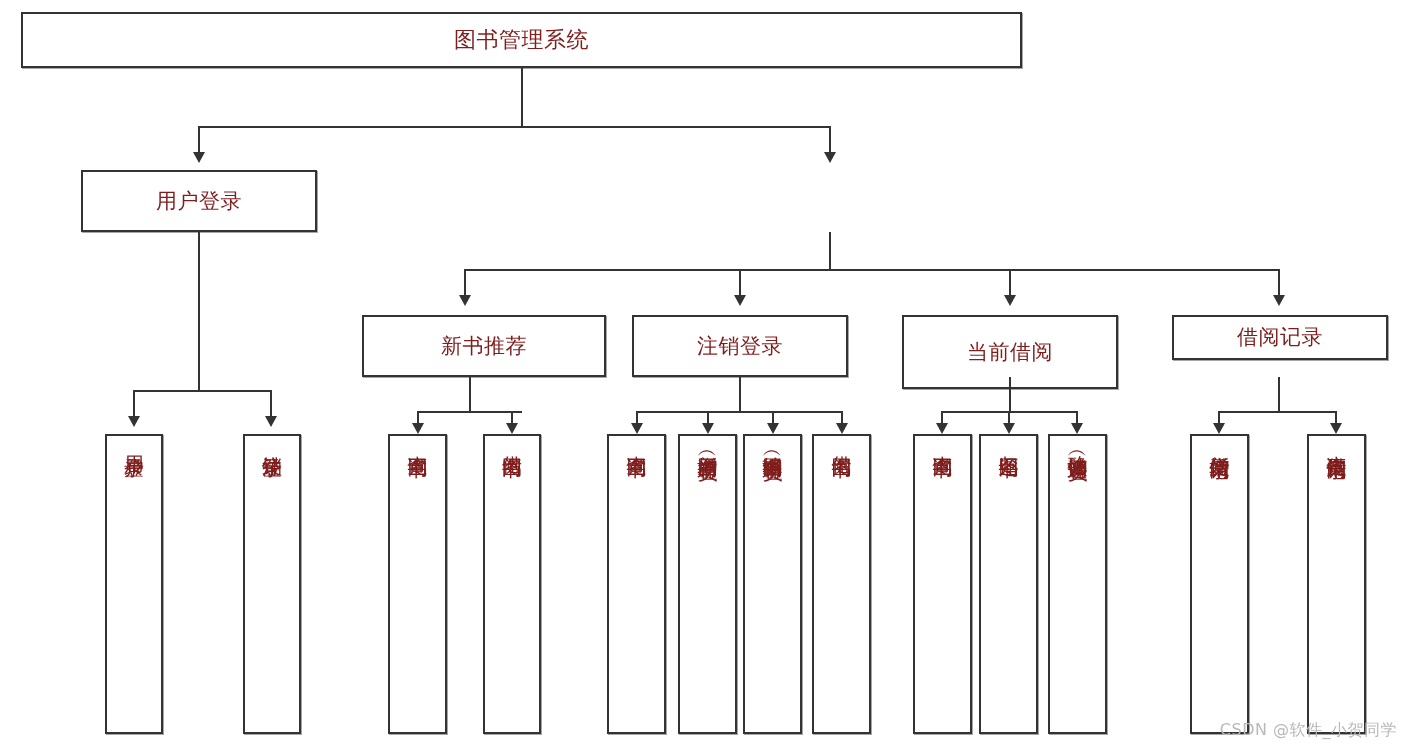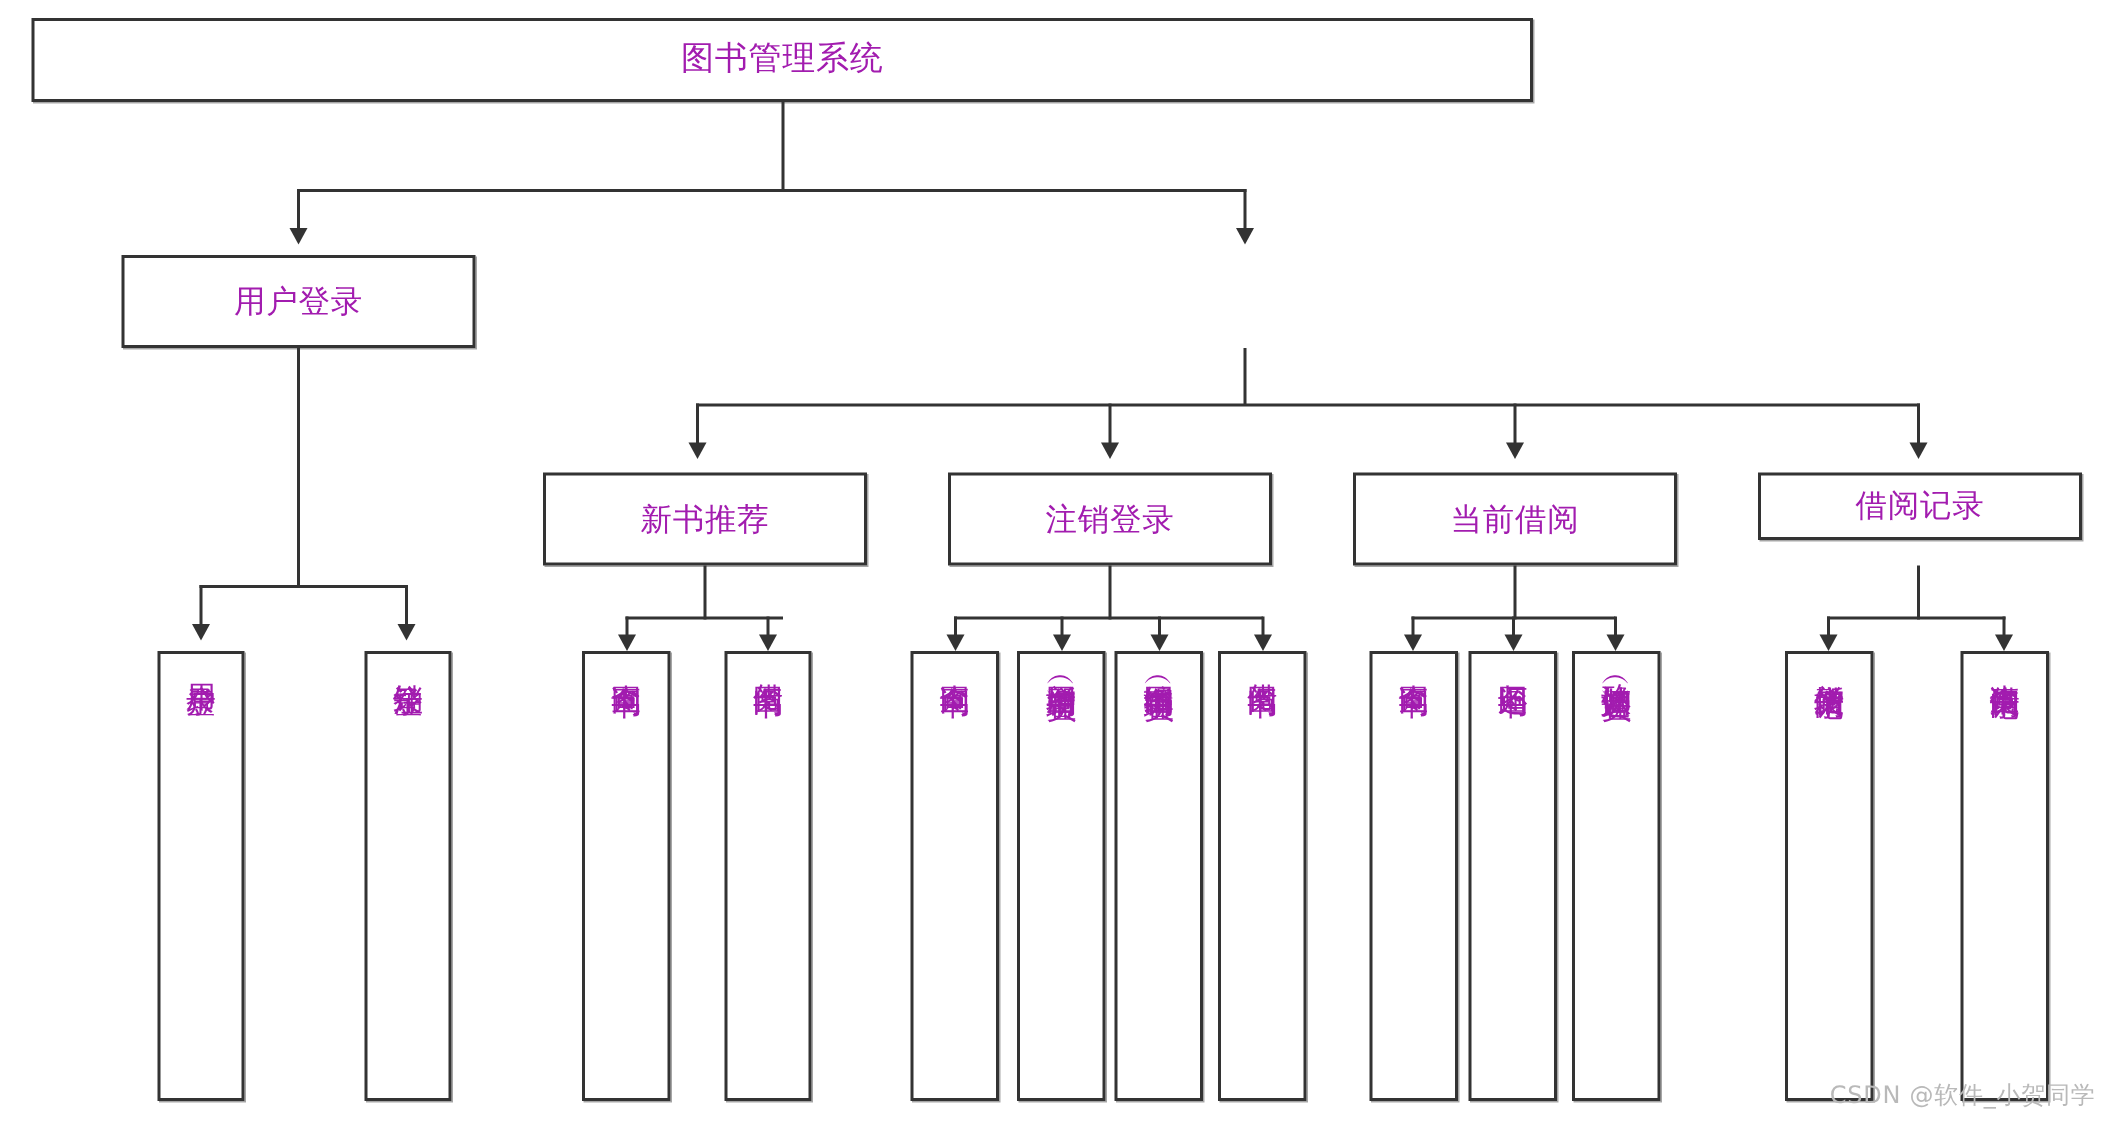--- a/index.html
+++ b/index.html
@@ -17,21 +17,21 @@
   
   .node{
     position:absolute;
     box-sizing:border-box;
     border:2px solid #333333;
     background:#ffffff;
     display:flex;
     align-items:center;
     justify-content:center;
     text-align:center;
-    color:#a21caf;
+    color:#7f1d1d;
     box-shadow:1px 1px 0 rgba(0,0,0,0.35);
   }
   .node .label{
     display:block;
     line-height:1.18;
     letter-spacing:0.5px;
   }
   
   .node.h{ font-size:21px; }
   .node.h.root{ font-size:22px; }
@@ -107,27 +107,27 @@
   <div class="hline" style="left:464px;top:269px;width:816px;"></div>
   <div class="vline" style="left:464px;top:269px;height:27px;"></div>
   <div class="arrow" style="left:459px;top:295px;"></div>
   <div class="vline" style="left:739px;top:269px;height:27px;"></div>
   <div class="arrow" style="left:734px;top:295px;"></div>
   <div class="vline" style="left:1009px;top:269px;height:27px;"></div>
   <div class="arrow" style="left:1004px;top:295px;"></div>
   <div class="vline" style="left:1278px;top:269px;height:27px;"></div>
   <div class="arrow" style="left:1273px;top:295px;"></div>
 
-  <div class="node h" style="left:362px;top:315px;width:216px;height:62px;">
+  <div class="node h" style="left:362px;top:315px;width:244px;height:62px;">
     <span class="label">新书推荐</span>
   </div>
   <div class="node h" style="left:632px;top:315px;width:216px;height:62px;">
     <span class="label">注销登录</span>
   </div>
-  <div class="node h" style="left:902px;top:315px;width:216px;height:62px;">
+  <div class="node h" style="left:902px;top:315px;width:216px;height:74px;">
     <span class="label">当前借阅</span>
   </div>
   <div class="node h" style="left:1172px;top:315px;width:216px;height:45px;">
     <span class="label">借阅记录</span>
   </div>
 
   <div class="vline" style="left:469px;top:377px;height:36px;"></div>
   <div class="hline" style="left:417px;top:411px;width:105px;"></div>
   <div class="vline" style="left:417px;top:411px;height:13px;"></div>
   <div class="arrow" style="left:412px;top:423px;"></div>

